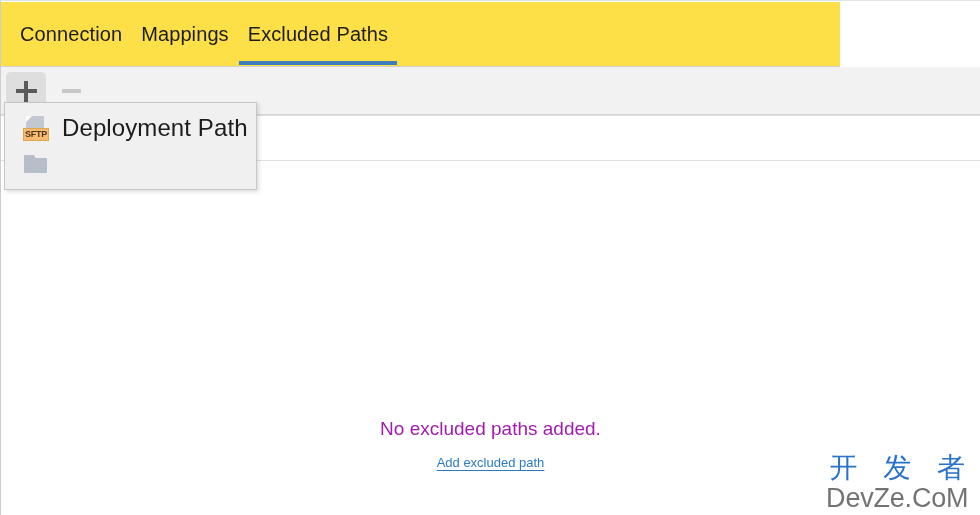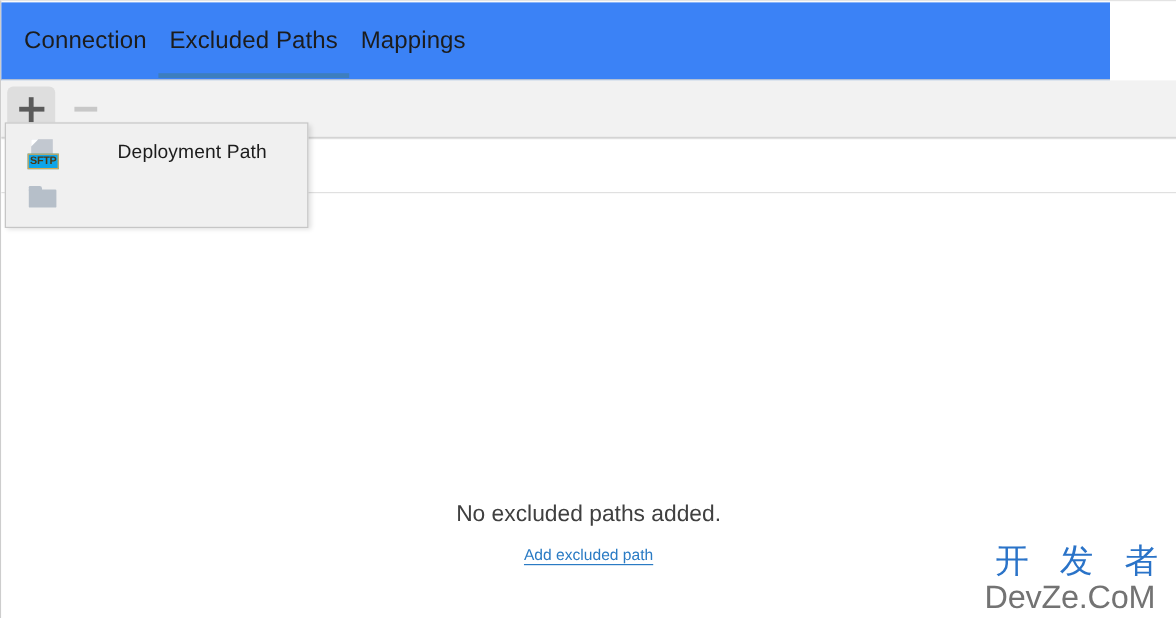--- a/index.html
+++ b/index.html
@@ -24,23 +24,23 @@
     border-left: 1px solid #cdcdcd;
     border-top: 1px solid #e3e3e3;
     overflow: hidden;
   }
 
   
   .tabbar {
     position: absolute;
     left: 0;
     top: 1px;
-    width: 924px;
+    width: 839px;
     height: 65px;
-    background: #3b82f6;
+    background: #fde047;
     border-bottom: 1px solid #cfcfcf;
     box-sizing: border-box;
   }
   .tabs {
     position: absolute;
     left: 0;
     top: 0;
     height: 64px;
     display: flex;
     align-items: center;
@@ -149,21 +149,21 @@
   
   .empty-state {
     position: absolute;
     left: 0;
     top: 300px;
     width: 979px;
     text-align: center;
   }
   .empty-text {
     font-size: 19px;
-    color: #404040;
+    color: #a21caf;
     line-height: 28px;
   }
   .empty-link {
     display: inline-block;
     margin-top: 12px;
     font-size: 13px;
     color: #2a7bc4;
     text-decoration: underline;
     text-underline-offset: 3px;
     cursor: pointer;
@@ -190,46 +190,45 @@
     cursor: default;
   }
   .menu-icon {
     width: 26px;
     height: 26px;
     margin-right: 13px;
     position: relative;
     flex: none;
   }
   .menu-label {
-    font-size: 16px;
+    font-size: 24px;
     color: #1c1c1c;
     letter-spacing: 0.1px;
     white-space: nowrap;
-    margin-left: 36px;
   }
 
   
   .icon-sftp .page {
     position: absolute;
     left: 3px; top: 1px;
     width: 18px; height: 15px;
     background: #c2c8d0;
   }
   .icon-sftp .corner {
     position: absolute;
     left: 3px; top: 1px;
     width: 0; height: 0;
     border-left: 6px solid #ffffff;
     border-bottom: 6px solid transparent;
   }
   .icon-sftp .badge {
     position: absolute;
     left: 0; top: 13px;
     width: 26px; height: 13px;
-    background: #0ea5e9;
+    background: #fdba74;
     border: 1px solid #d8a94f;
     box-sizing: border-box;
     font-size: 9px;
     font-weight: bold;
     color: #4a3a15;
     line-height: 11px;
     text-align: center;
     letter-spacing: -0.3px;
     font-family: "Liberation Sans", sans-serif;
   }
@@ -248,20 +247,21 @@
     width: 23px; height: 15px;
     background: #b6bfc9;
     border-radius: 0 1px 1px 1px;
   }
 
   
   .watermark {
     position: absolute;
     right: 6px;
     bottom: 2px;
+    text-align: center;
     color: #2a73c8;
     user-select: none;
     pointer-events: none;
   }
   .wm-cn {
     font-size: 28px;
     letter-spacing: 9px;
     line-height: 32px;
     color: #2a73c8;
     padding-left: 9px;
@@ -277,27 +277,27 @@
 <body>
 
 <div id="app">
 
   <div class="tabbar">
     <div class="tabs">
       <div class="tab">
         <span>Connection</span>
 
       </div>
+      <div class="tab">
+        <span>Mappings</span>
+
+      </div>
       <div class="tab selected">
         <span>Excluded Paths</span>
         <span class="tab-underline"></span>
-      </div>
-      <div class="tab">
-        <span>Mappings</span>
-
       </div>
     </div>
   </div>
 
   <div class="toolbar">
     <div class="tb-btn add">
       <span class="plus-icon"></span>
     </div>
     <div class="tb-btn remove">
       <span class="minus-icon"></span>

